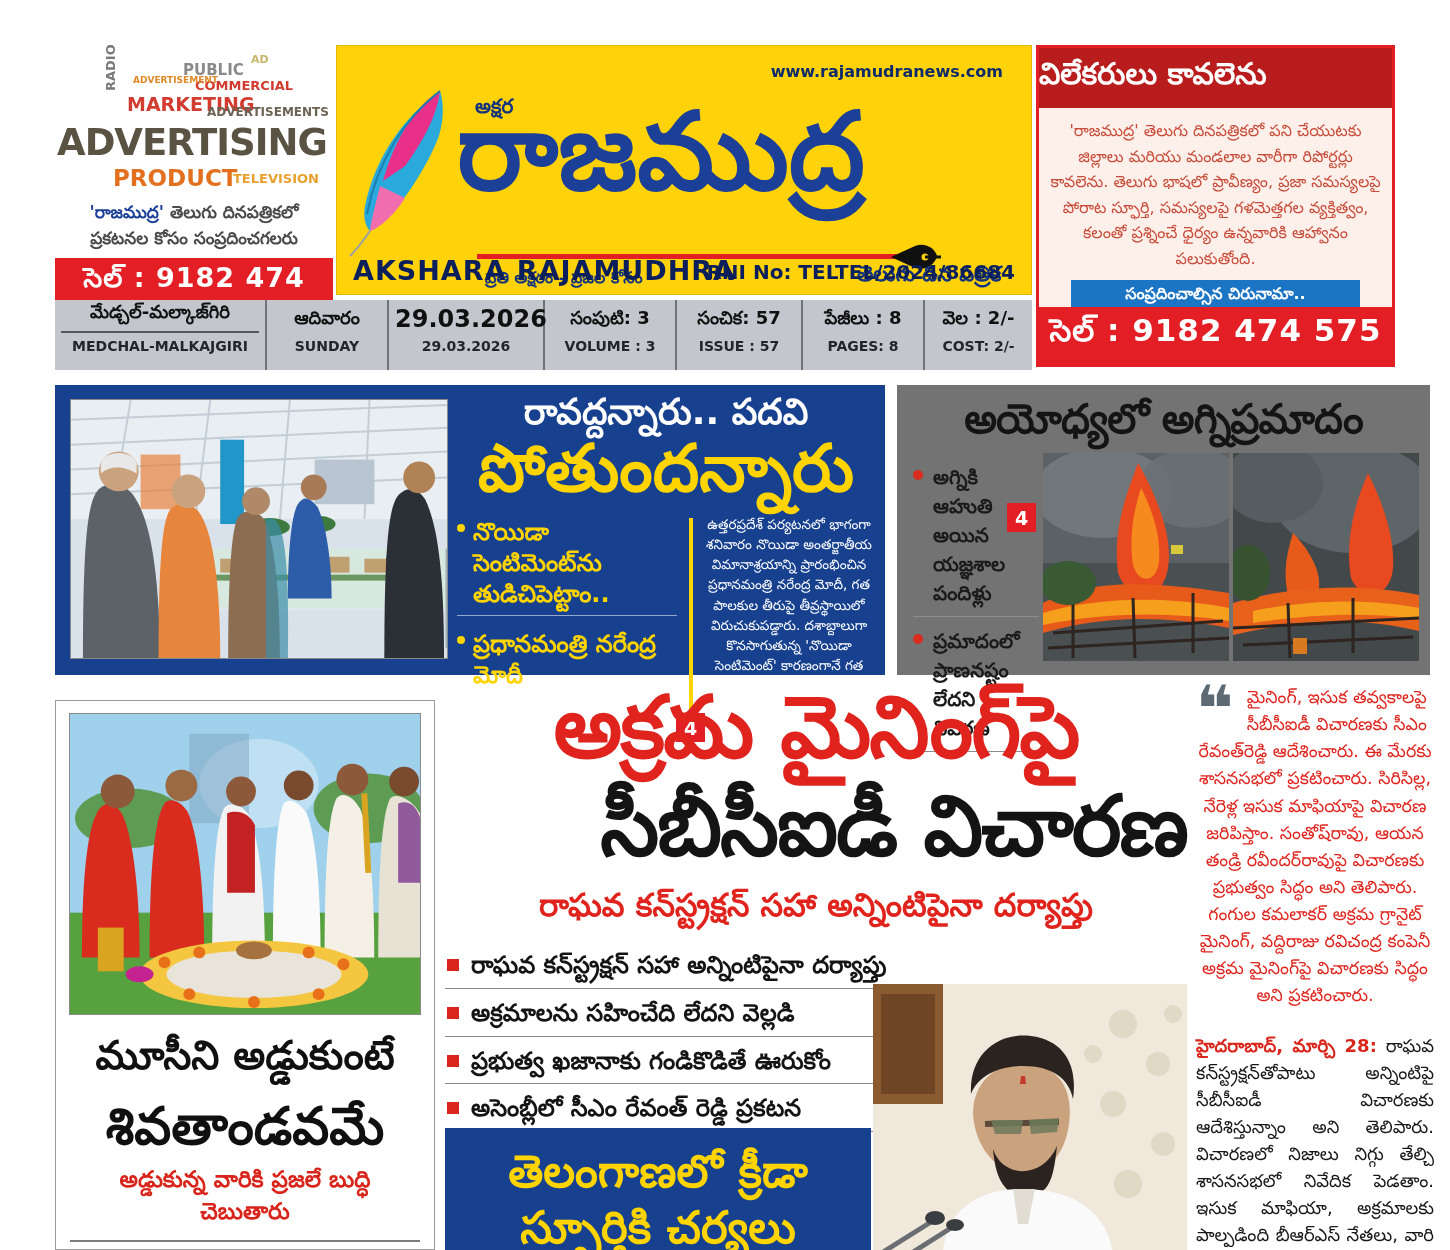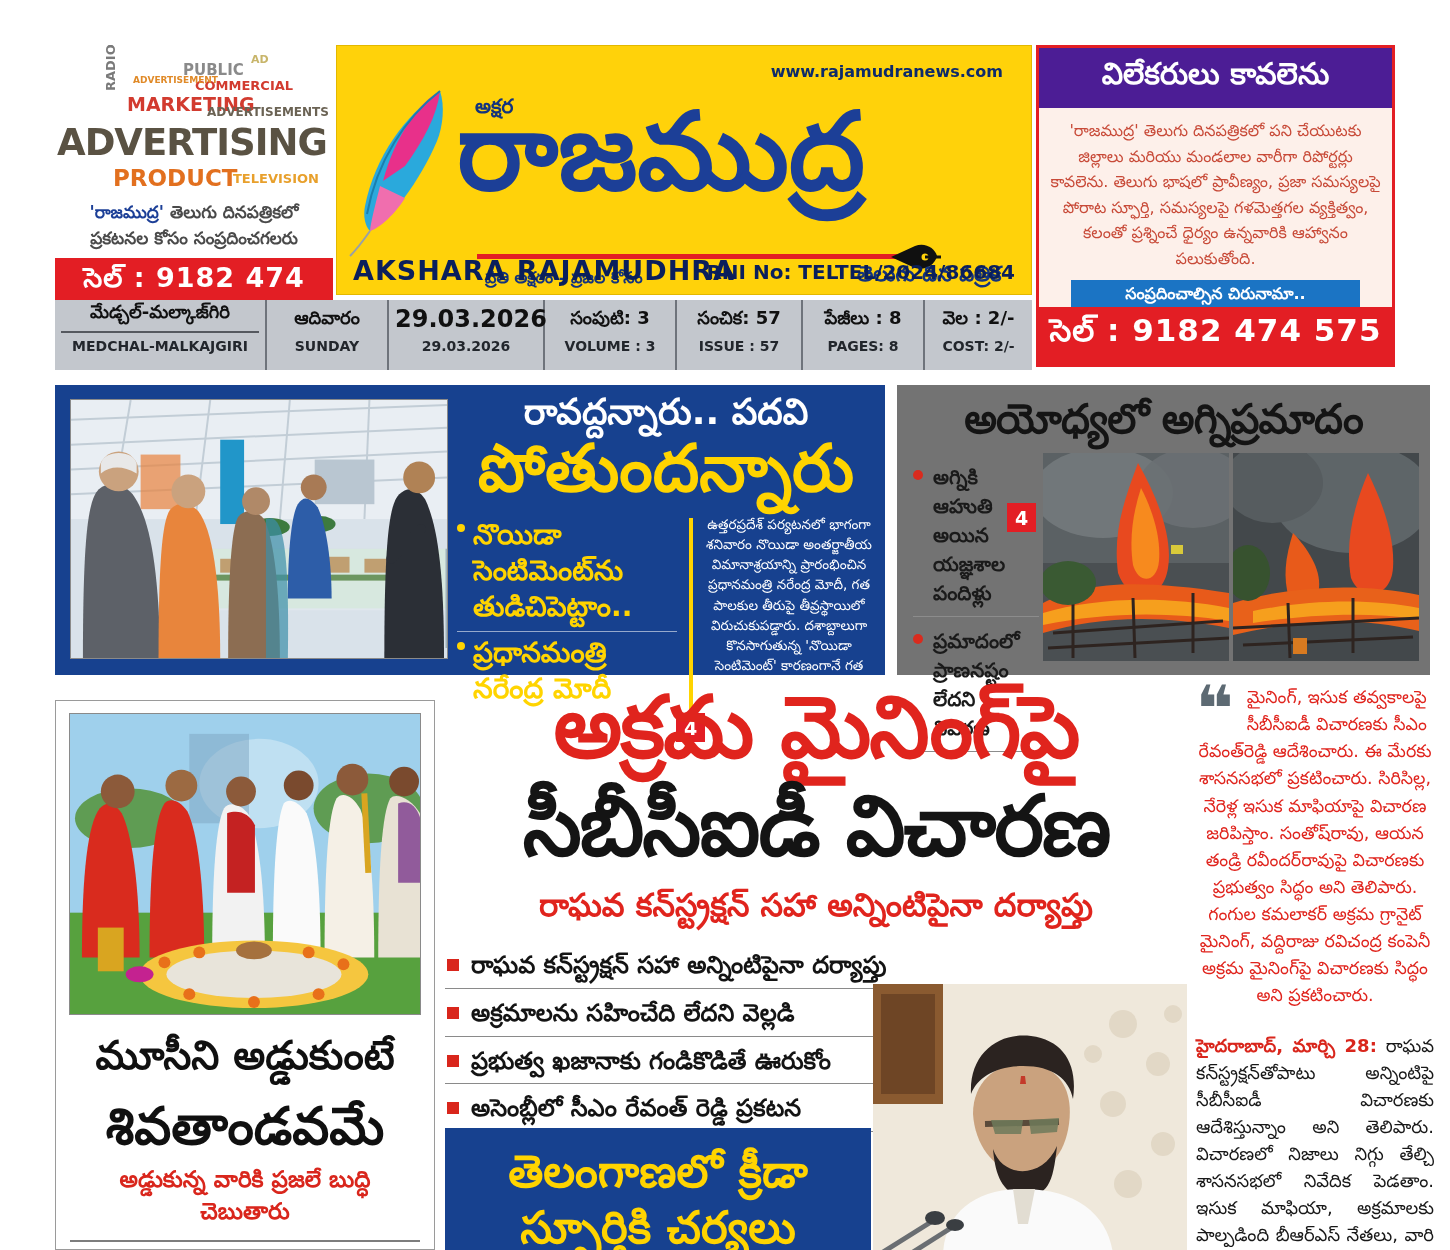--- a/index.html
+++ b/index.html
@@ -33,21 +33,21 @@
   .mh-title { position:absolute; left:120px; top:38px; width:560px; font-size:108px; line-height:1.25; font-weight:bold; color:#1c3f97; white-space:nowrap; }
   .mh-rule { position:absolute; left:140px; top:208px; width:420px; height:5px; background:#e31e24; }
   .mh-nib { position:absolute; left:552px; top:194px; }
   .mh-tagline-l { position:absolute; left:148px; top:222px; font-size:16px; font-weight:bold; color:#12337e; }
   .mh-tagline-r { position:absolute; left:520px; top:216px; font-size:21px; font-weight:bold; color:#12337e; }
   .mh-name { position:absolute; left:16px; bottom:8px; font-size:27px; font-weight:bold; color:#0a1f5c; letter-spacing:1px; }
   .mh-rni { position:absolute; right:16px; bottom:10px; font-size:20px; font-weight:bold; color:#0a1f5c; }
 
   
   .recruit { position:absolute; left:1036px; top:45px; width:359px; height:322px; background:#fdf0ea; border:3px solid #e31e24; }
-  .rc-title { background:#4c1d95; color:#fff; font-weight:bold; font-size:30px; text-align:center; padding:8px 0 10px; }
+  .rc-title { background:#b91c1c; color:#fff; font-weight:bold; font-size:30px; text-align:left; padding:8px 0 10px; }
   .rc-body { color:#c84a38; font-size:16px; line-height:1.6; text-align:center; padding:10px 10px 6px; font-weight:500; }
   .rc-contact { background:#1b74c4; color:#fff; font-weight:bold; font-size:16px; text-align:center; width:82%; margin:2px auto 0; padding:4px 0; }
   .rc-phone { position:absolute; left:0; right:0; bottom:0; background:#e31e24; color:#fff; font-weight:bold; font-size:31px; text-align:center; padding:5px 0 8px; letter-spacing:1px; }
 
   
   .datebar { position:absolute; left:55px; top:300px; width:977px; height:70px; background:#c3c7cd; display:flex; align-items:stretch; }
   .db-cell { display:flex; flex-direction:column; justify-content:flex-end; text-align:center; padding:16px 6px; border-right:2px solid #6e737b; }
   .db-cell:last-child { border-right:none; }
   .db-te { font-size:18px; font-weight:bold; color:#101010; }
   .db-en { font-size:14px; font-weight:bold; color:#22262c; margin-top:5px; }
@@ -56,21 +56,21 @@
   .db-c3 { width:132px; } .db-c4 { width:126px; } .db-c5 { width:122px; } .db-c6 { width:107px; }
 
   
   .modi { position:absolute; left:55px; top:385px; width:830px; height:290px; background:#17418f; }
   .modi-photo { position:absolute; left:15px; top:14px; width:378px; height:260px; background:#cdd6de; }
   .modi-text { position:absolute; left:402px; top:6px; width:418px; }
   .modi-h1 { color:#ffffff; font-size:36px; font-weight:bold; text-align:center; line-height:1.15; }
   .modi-h2 { color:#ffd400; font-size:66px; font-weight:bold; text-align:center; line-height:1.05; margin-top:2px; }
   .modi-cols { display:flex; margin-top:10px; }
   .modi-bullets { width:220px; }
-  .modi-bullet { color:#ffd400; font-size:28px; font-weight:bold; line-height:1.3; padding:3px 0 5px 16px; position:relative; border-bottom:1px solid rgba(255,255,255,.55); margin-bottom:0; }
+  .modi-bullet { color:#ffd400; font-size:24px; font-weight:bold; line-height:1.3; padding:3px 0 5px 16px; position:relative; border-bottom:1px solid rgba(255,255,255,.55); margin-bottom:10px; }
   .modi-bullet:before { content:""; position:absolute; left:0; top:10px; width:8px; height:8px; border-radius:50%; background:#ffd400; }
   .modi-div { width:4px; background:#ffd400; margin:4px 10px 0 12px; position:relative; }
   .badge { background:#e31e24; color:#fff; font-weight:bold; font-size:19px; width:29px; height:29px; display:flex; align-items:center; justify-content:center; }
   .modi-div .badge { position:absolute; bottom:-6px; left:-13px; }
   .modi-body { width:168px; flex:1; color:#ffffff; font-size:13.5px; line-height:1.5; text-align:center; }
 
   
   .fire { position:absolute; left:897px; top:385px; width:533px; height:290px; background:#737373; }
   .fire-h { color:#141414; font-size:41px; font-weight:bold; text-align:center; padding-top:10px; letter-spacing:-1px; }
   .fire-bullets { position:absolute; left:16px; top:76px; width:126px; }
@@ -83,21 +83,21 @@
   
   .leftcol { position:absolute; left:55px; top:700px; width:380px; height:550px; border:1px solid #9a9a9a; background:#fff; }
   .ritual-photo { margin:12px auto 0; width:352px; height:302px; display:block; }
   .musi-h1 { color:#101010; font-size:40px; font-weight:bold; text-align:center; margin-top:18px; line-height:1.1; }
   .musi-h2 { color:#101010; font-size:52px; font-weight:bold; text-align:center; margin-top:22px; line-height:1.05; }
   .musi-sub { color:#d9261c; font-size:23px; font-weight:bold; text-align:center; padding:12px 6px 10px; border-bottom:2px solid #7d7d7d; margin:0 14px; }
 
   
   .mainstory { position:absolute; left:445px; top:684px; width:742px; }
   .main-h1 { color:#e0241d; font-size:86px; font-weight:bold; text-align:center; line-height:1.0; letter-spacing:-2px; }
-  .main-h2 { color:#141414; font-size:84px; font-weight:bold; text-align:center; line-height:1.0; margin-top:14px; letter-spacing:-2px; }
+  .main-h2 { color:#141414; font-size:84px; font-weight:bold; text-align:right; line-height:1.0; margin-top:14px; letter-spacing:-2px; }
   .main-sub { color:#e0241d; font-size:32px; font-weight:bold; text-align:center; margin-top:18px; }
   .main-bullets { margin-top:16px; width:462px; }
   .main-bullet { color:#141414; font-size:24px; font-weight:bold; line-height:1.2; padding:4px 0 8px 26px; position:relative; border-bottom:1px solid #8a8a8a; margin-bottom:6px; }
   .main-bullet:before { content:""; position:absolute; left:2px; top:12px; width:12px; height:12px; background:#d9261c; }
   .sportsbox { position:absolute; left:0px; top:444px; width:426px; height:160px; background:#17418f; }
   .sports-line { color:#ffd400; font-size:45px; font-weight:bold; text-align:center; line-height:1.25; }
   .sportsbox .inner { padding-top:16px; }
   .revanth-photo { position:absolute; left:428px; top:300px; width:314px; height:270px; }
 
   

